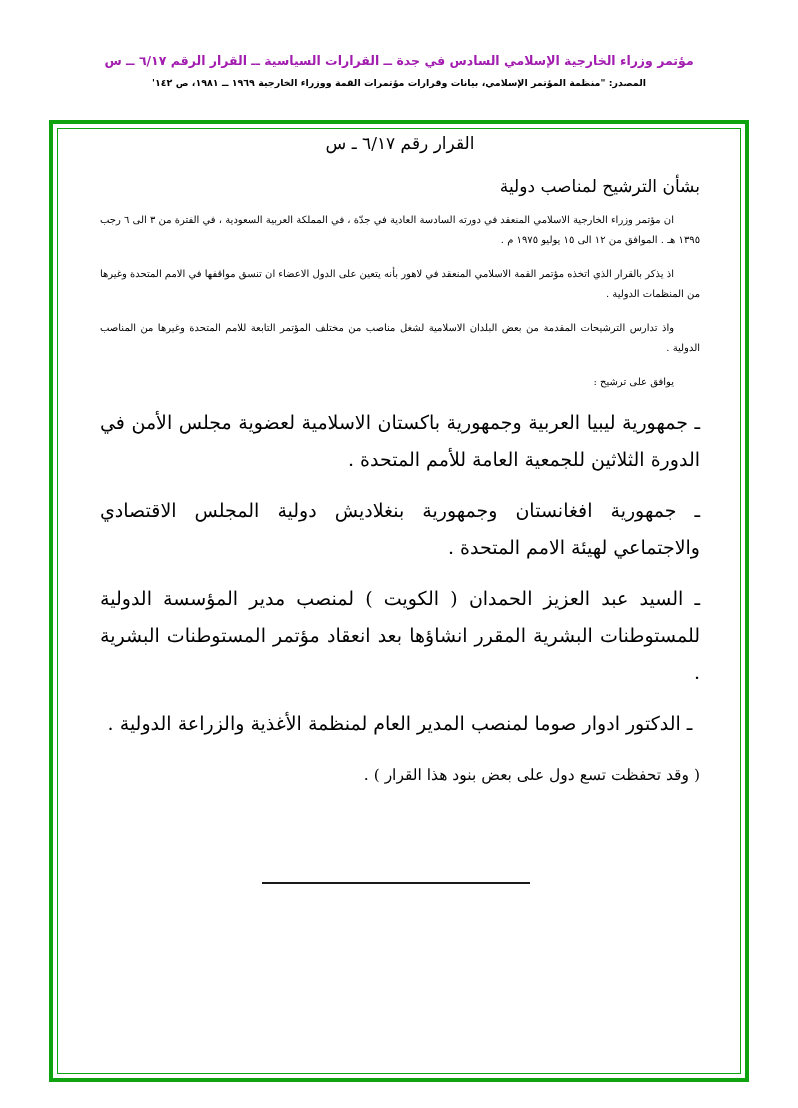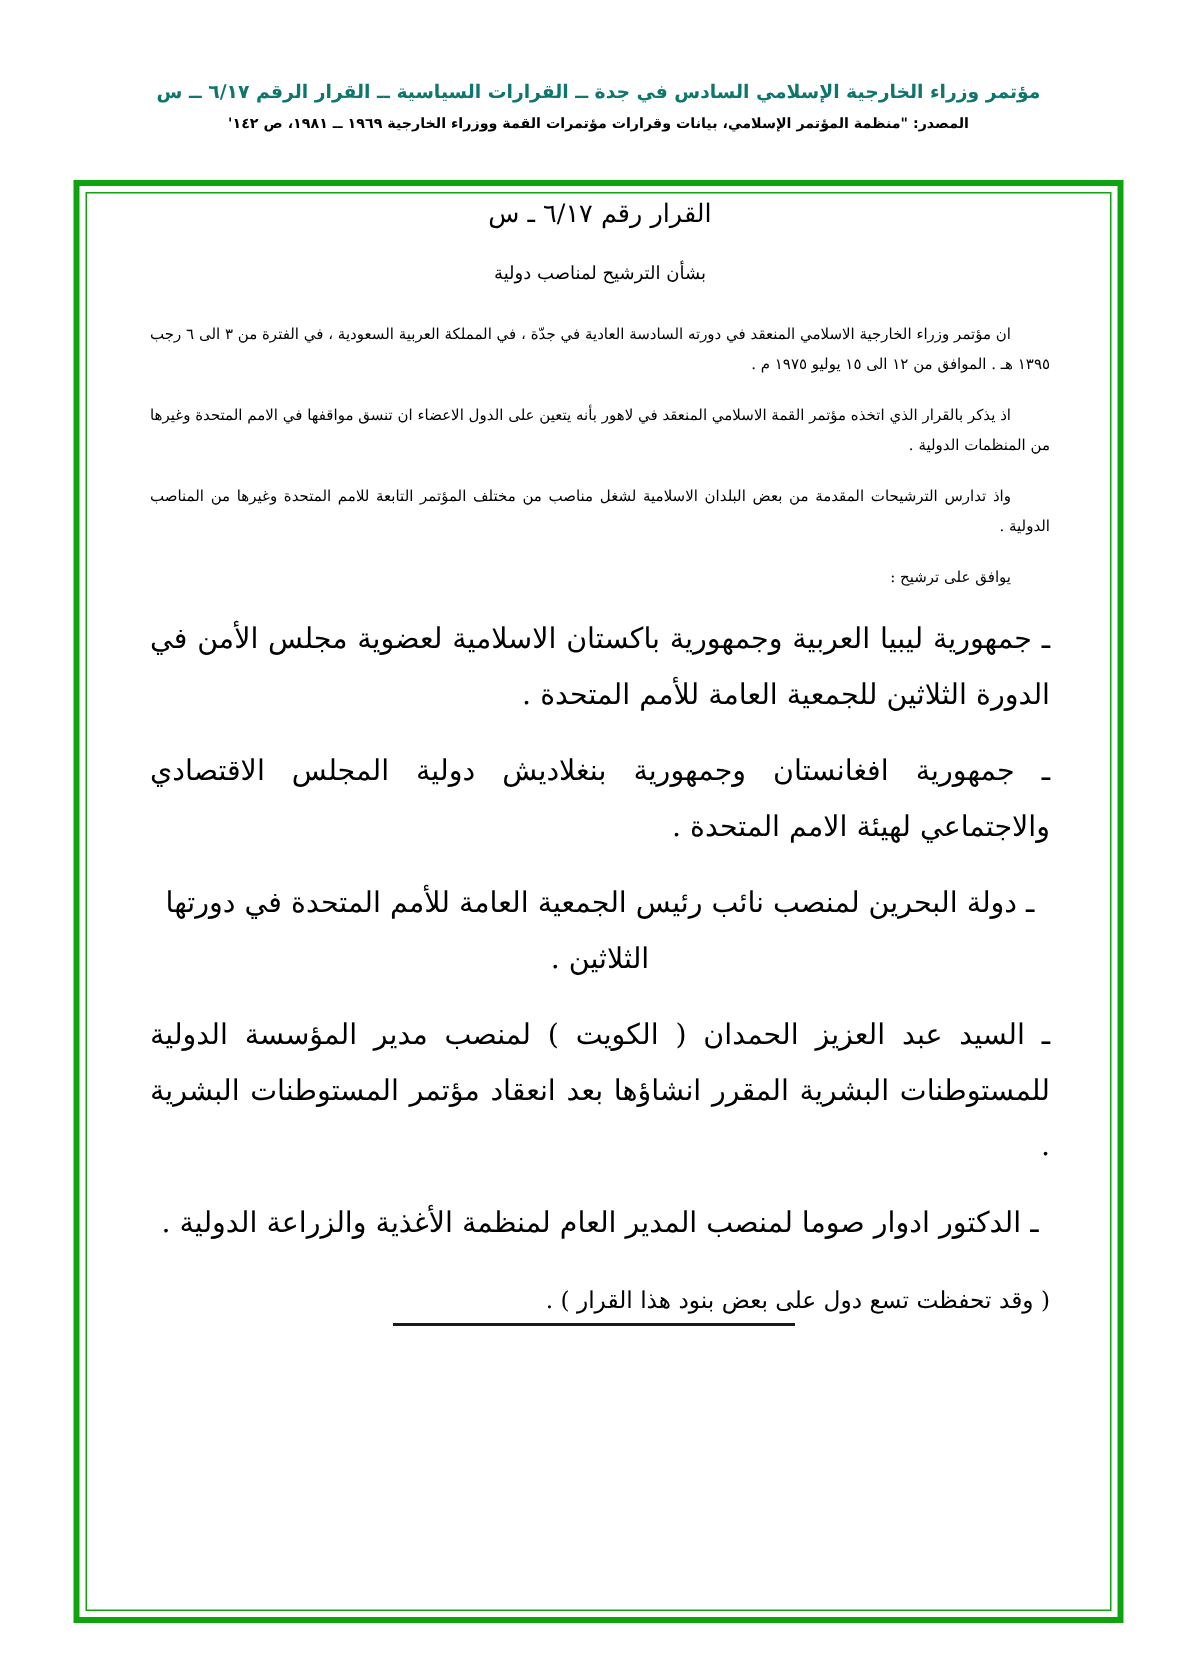--- a/index.html
+++ b/index.html
@@ -23,21 +23,21 @@
     left: 0;
     width: 798px;
     text-align: center;
   }
   .header-line-1 {
     font-family: "DejaVu Sans", "Liberation Sans", sans-serif;
     font-weight: bold;
     font-size: 12.5px;
     letter-spacing: 0px;
     line-height: 1.4;
-    color: #0f766e;
+    color: #a21caf;
     white-space: nowrap;
   }
   .header-line-2 {
     font-family: "DejaVu Sans", "Liberation Sans", sans-serif;
     font-weight: bold;
     font-size: 9.5px;
     line-height: 1.5;
     margin-top: 6px;
     color: #000;
     white-space: nowrap;
@@ -74,24 +74,23 @@
   }
 
   .res-number {
     text-align: center;
     font-size: 17px;
     line-height: 1.6;
     margin-bottom: 16px;
     direction: rtl;
   }
   .res-subject {
-    text-align: center;
-    font-size: 12px;
+    font-size: 17px;
     line-height: 1.6;
-    margin-bottom: 22px;
+    margin-bottom: 10px;
     direction: rtl;
   }
 
   p.para {
     font-size: 10px;
     line-height: 1.95;
     margin: 0 0 15px 0;
     text-align: justify;
     text-align-last: right;
     direction: rtl;
@@ -150,20 +149,19 @@
   <div class="res-subject">بشأن الترشيح لمناصب دولية</div>
 
   <p class="para">ان مؤتمر وزراء الخارجية الاسلامي المنعقد في دورته السادسة العادية في جدّة ، في المملكة العربية السعودية ، في الفترة من ٣ الى ٦ رجب ١٣٩٥ هـ . الموافق من ١٢ الى ١٥ يوليو ١٩٧٥ م .</p>
   <p class="para">اذ يذكر بالقرار الذي اتخذه مؤتمر القمة الاسلامي المنعقد في لاهور بأنه يتعين على الدول الاعضاء ان تنسق مواقفها في الامم المتحدة وغيرها من المنظمات الدولية .</p>
   <p class="para">واذ تدارس الترشيحات المقدمة من بعض البلدان الاسلامية لشغل مناصب من مختلف المؤتمر التابعة للامم المتحدة وغيرها من المناصب الدولية .</p>
 
   <p class="para agree">يوافق على ترشيح :</p>
 
   <p class="item">ـ جمهورية ليبيا العربية وجمهورية باكستان الاسلامية لعضوية مجلس الأمن في الدورة الثلاثين للجمعية العامة للأمم المتحدة .</p>
   <p class="item">ـ جمهورية افغانستان وجمهورية بنغلاديش دولية المجلس الاقتصادي والاجتماعي لهيئة الامم المتحدة .</p>
-  <p class="item short">ـ دولة البحرين لمنصب نائب رئيس الجمعية العامة للأمم المتحدة في دورتها الثلاثين .</p>
   <p class="item">ـ السيد عبد العزيز الحمدان ( الكويت ) لمنصب مدير المؤسسة الدولية للمستوطنات البشرية المقرر انشاؤها بعد انعقاد مؤتمر المستوطنات البشرية .</p>
   <p class="item short">ـ الدكتور ادوار صوما لمنصب المدير العام لمنظمة الأغذية والزراعة الدولية .</p>
 
   <p class="note">( وقد تحفظت تسع دول على بعض بنود هذا القرار ) .</p>
 </div>
 
 <div class="bottom-rule"></div>
 
 </body></html>

